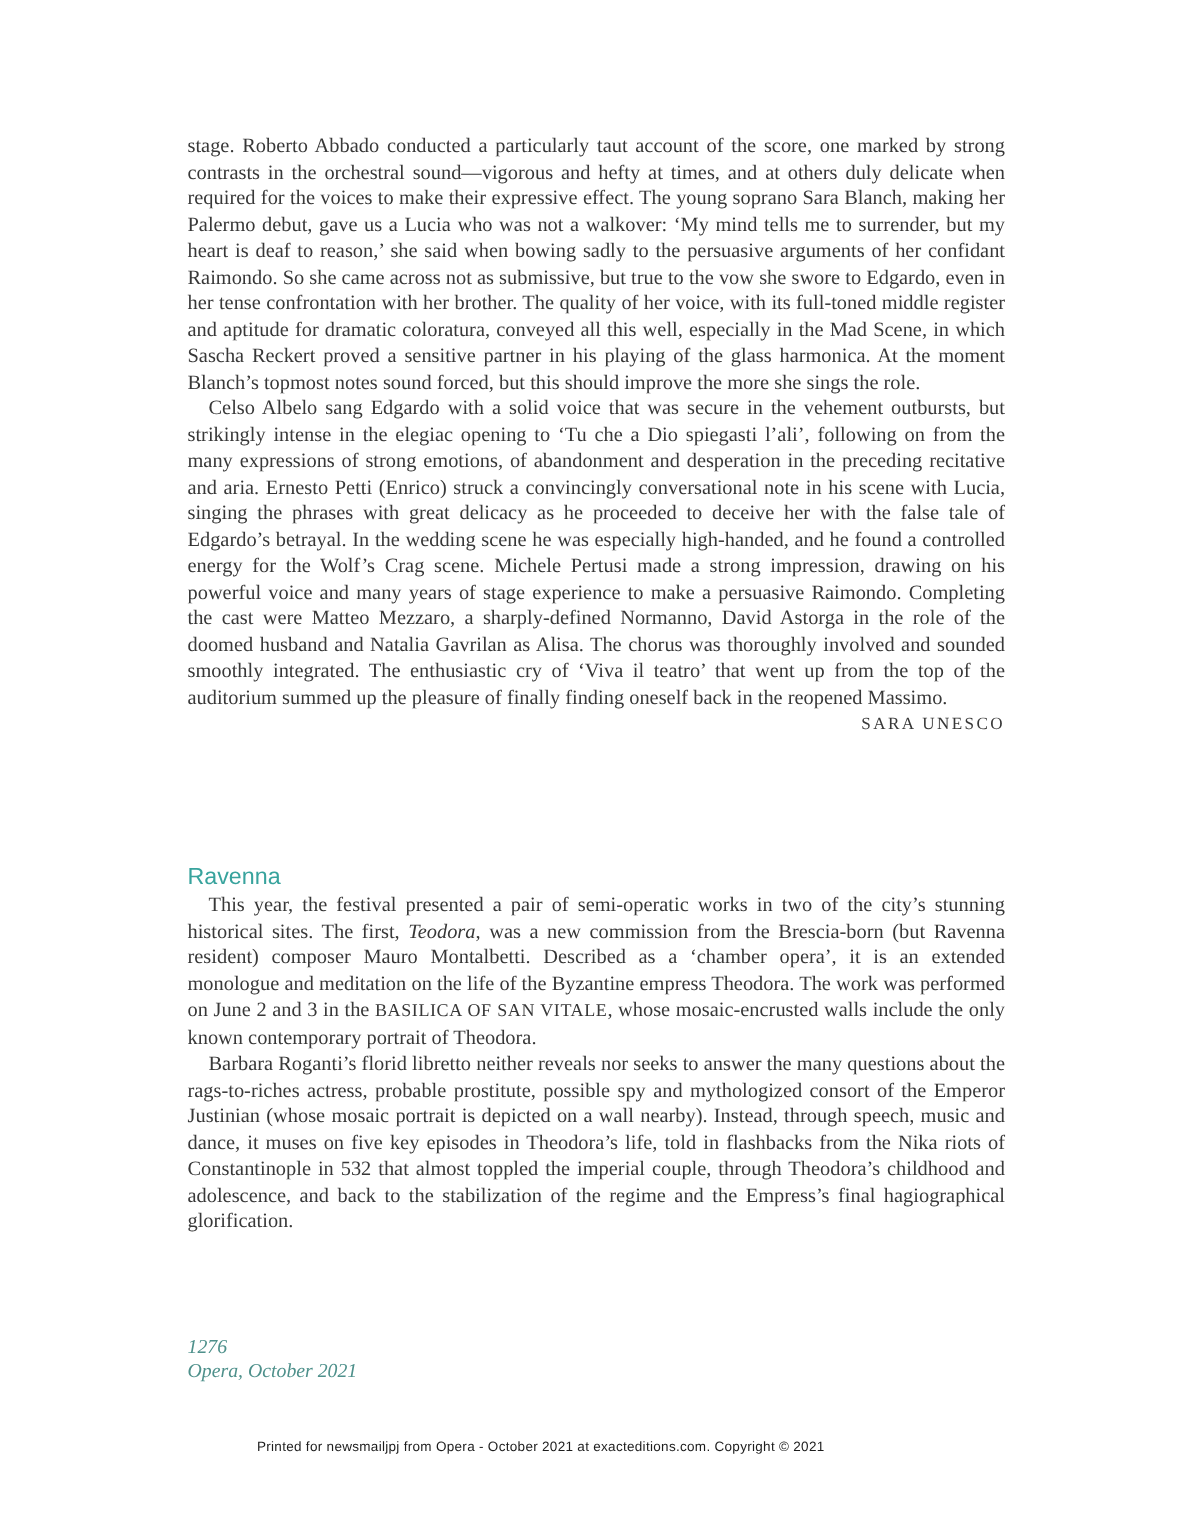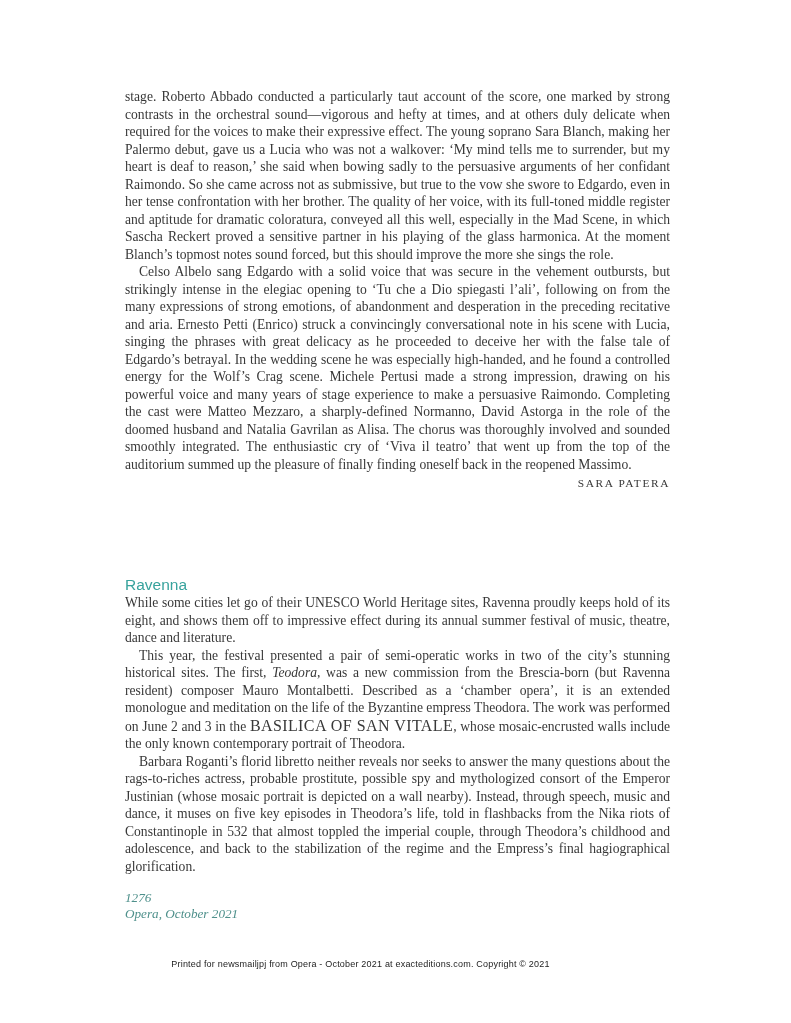--- a/index.html
+++ b/index.html
@@ -41,21 +41,21 @@
   .section-heading {
     margin: 0 0 0 0;
     font-family: "Liberation Sans", sans-serif;
     font-weight: 400;
     font-size: 15.5px;
     line-height: 18px;
     color: #38a39d;
   }
   .seg-italic { font-style: italic; }
   .seg-smallcaps {
-    font-size: 16px;
+    font-size: 12px;
     letter-spacing: 0.4px;
   }
   .page-footer {
     position: absolute;
     left: 125px;
     width: 545px;
     top: 890px;
     display: flex;
     justify-content: flex-start;
     font-style: italic;
@@ -79,27 +79,26 @@
 <body>
 
 <div class="page">
 
   <div class="column article-palermo">
     <p class="body-p">
       <span>stage. Roberto Abbado conducted a particularly taut account of the score, one marked by strong contrasts in the orchestral sound—vigorous and hefty at times, and at others duly delicate when required for the voices to make their expressive effect. The young soprano Sara Blanch, making her Palermo debut, gave us a Lucia who was not a walkover: ‘My mind tells me to surrender, but my heart is deaf to reason,’ she said when bowing sadly to the persuasive arguments of her confidant Raimondo. So she came across not as submissive, but true to the vow she swore to Edgardo, even in her tense confrontation with her brother. The quality of her voice, with its full-toned middle register and aptitude for dramatic coloratura, conveyed all this well, especially in the Mad Scene, in which Sascha Reckert proved a sensitive partner in his playing of the glass harmonica. At the moment Blanch’s topmost notes sound forced, but this should improve the more she sings the role.</span>
     </p>
     <p class="body-p indent">
       <span>Celso Albelo sang Edgardo with a solid voice that was secure in the vehement outbursts, but strikingly intense in the elegiac opening to ‘Tu che a Dio spiegasti l’ali’, following on from the many expressions of strong emotions, of abandonment and desperation in the preceding recitative and aria. Ernesto Petti (Enrico) struck a convincingly conversational note in his scene with Lucia, singing the phrases with great delicacy as he proceeded to deceive her with the false tale of Edgardo’s betrayal. In the wedding scene he was especially high-handed, and he found a controlled energy for the Wolf’s Crag scene. Michele Pertusi made a strong impression, drawing on his powerful voice and many years of stage experience to make a persuasive Raimondo. Completing the cast were Matteo Mezzaro, a sharply-defined Normanno, David Astorga in the role of the doomed husband and Natalia Gavrilan as Alisa. The chorus was thoroughly involved and sounded smoothly integrated. The enthusiastic cry of ‘Viva il teatro’ that went up from the top of the auditorium summed up the pleasure of finally finding oneself back in the reopened Massimo.</span>
-      <span class="byline">SARA PATERA</span>
+      <span class="byline">SARA UNESCO</span>
     </p>
   </div>
 
   <div class="column section-ravenna">
     <h2 class="section-heading">Ravenna</h2>
-    <p class="body-p">While some cities let go of their UNESCO World Heritage sites, Ravenna proudly keeps hold of its eight, and shows them off to impressive effect during its annual summer festival of music, theatre, dance and literature.</p>
     <p class="body-p indent"><span>This year, the festival presented a pair of semi-operatic works in two of the city’s stunning historical sites. The first, </span><span class="seg-italic">Teodora</span><span>, was a new commission from the Brescia-born (but Ravenna resident) composer Mauro Montalbetti. Described as a ‘chamber opera’, it is an extended monologue and meditation on the life of the Byzantine empress Theodora. The work was performed on June 2 and 3 in the </span><span class="seg-smallcaps">BASILICA OF SAN VITALE</span><span>, whose mosaic-encrusted walls include the only known contemporary portrait of Theodora.</span></p>
     <p class="body-p indent">Barbara Roganti’s florid libretto neither reveals nor seeks to answer the many questions about the rags-to-riches actress, probable prostitute, possible spy and mythologized consort of the Emperor Justinian (whose mosaic portrait is depicted on a wall nearby). Instead, through speech, music and dance, it muses on five key episodes in Theodora’s life, told in flashbacks from the Nika riots of Constantinople in 532 that almost toppled the imperial couple, through Theodora’s childhood and adolescence, and back to the stabilization of the regime and the Empress’s final hagiographical glorification.</p>
   </div>
 
   <div class="page-footer">
     <span>1276</span>
     <span>Opera, October 2021</span>
   </div>
 
   <div class="print-attribution">Printed for newsmailjpj from Opera - October 2021 at exacteditions.com. Copyright © 2021</div>

